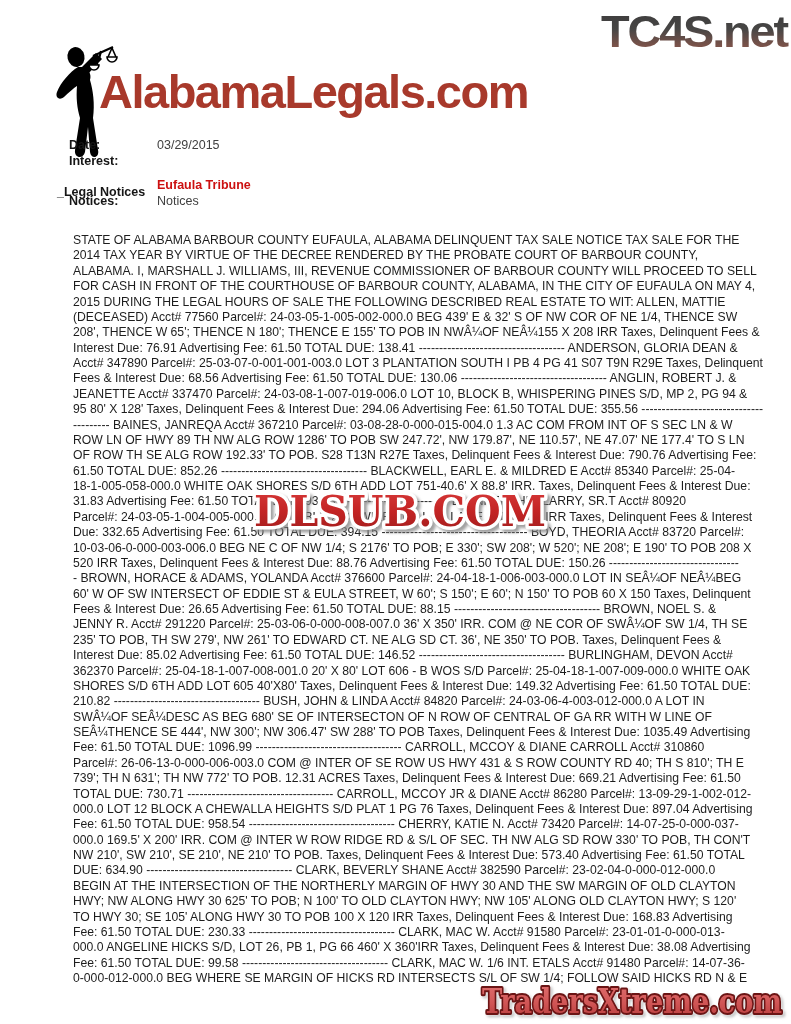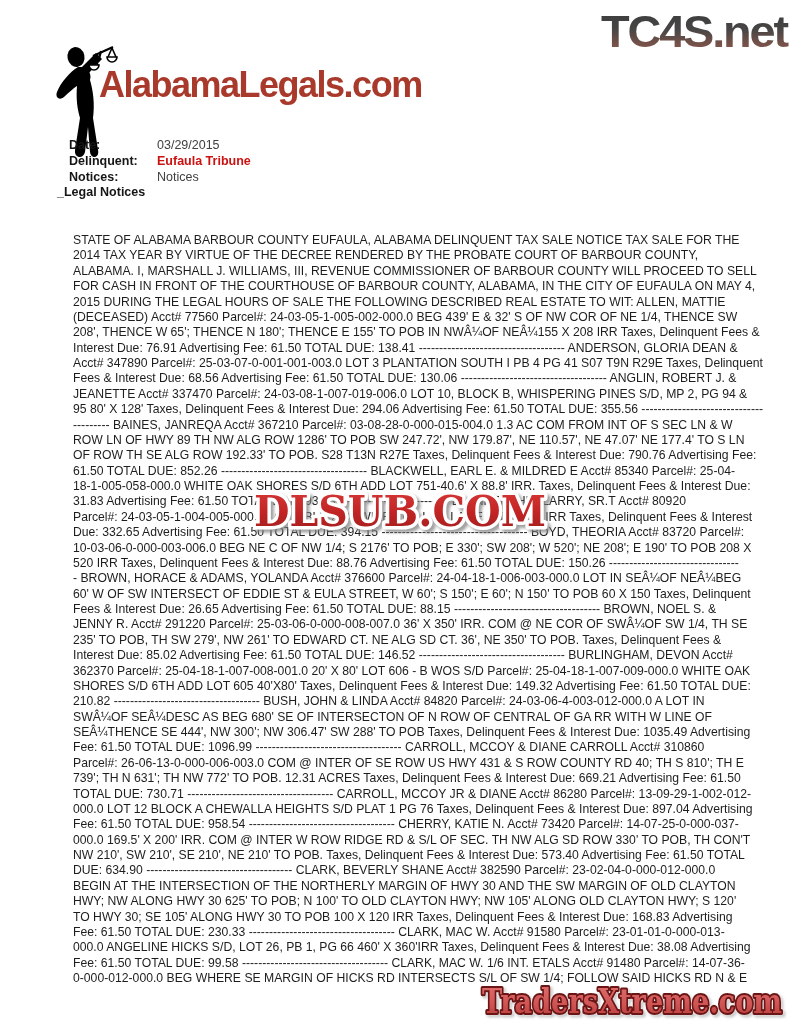--- a/index.html
+++ b/index.html
@@ -6,29 +6,29 @@
   body{
     width:791px;height:1024px;position:relative;background:#ffffff;
     font-family:"Liberation Sans",sans-serif;overflow:hidden;color:#1d1d1d;
   }
   
   .tc4s{position:absolute;top:2px;right:0px;width:200px;height:60px;}
   
   .logo-figure{position:absolute;left:55px;top:42px;width:64px;height:124px;}
   .logo-text{
     position:absolute;left:99px;top:64px;
-    font-size:36px;font-weight:bold;letter-spacing:-1.5px;
+    font-size:47px;font-weight:bold;letter-spacing:-1.5px;
     color:#a8392b;white-space:nowrap;
   }
   
   .meta{position:absolute;left:57px;top:137px;font-size:12.5px;}
   .meta-row{display:flex;line-height:16px;padding-left:12px;}
   .meta-label{width:88px;font-weight:bold;color:#161616;}
   .meta-value{color:#404040;}
-  .meta-value.newspaper{color:#cc1111;font-weight:bold;}
+  .meta-value.newspaper{color:#cc1111;font-weight:bold;margin-top:24px;}
   
   .heading{position:absolute;left:57px;top:185px;font-size:12.5px;font-weight:bold;color:#161616;}
   
   .notice{
     position:absolute;left:73px;top:233px;width:706px;
     font-size:12.2px;line-height:15.37px;white-space:pre;color:#1d1d1d;
   }
   
   .dlsub{position:absolute;left:247px;top:483px;width:306px;height:56px;}
   
@@ -81,21 +81,21 @@
 </svg>
 
 <div class="logo-text">AlabamaLegals.com</div>
 
 <div class="meta">
   <div class="meta-row">
     <span class="meta-label">Date:</span>
     <span class="meta-value">03/29/2015</span>
   </div>
   <div class="meta-row">
-    <span class="meta-label">Delinquent:</span>
+    <span class="meta-label">Interest:</span>
     <span class="meta-value newspaper">Eufaula Tribune</span>
   </div>
   <div class="meta-row">
     <span class="meta-label">Notices:</span>
     <span class="meta-value">Notices</span>
   </div>
 </div>
 
 <div class="heading">_Legal Notices</div>
 

